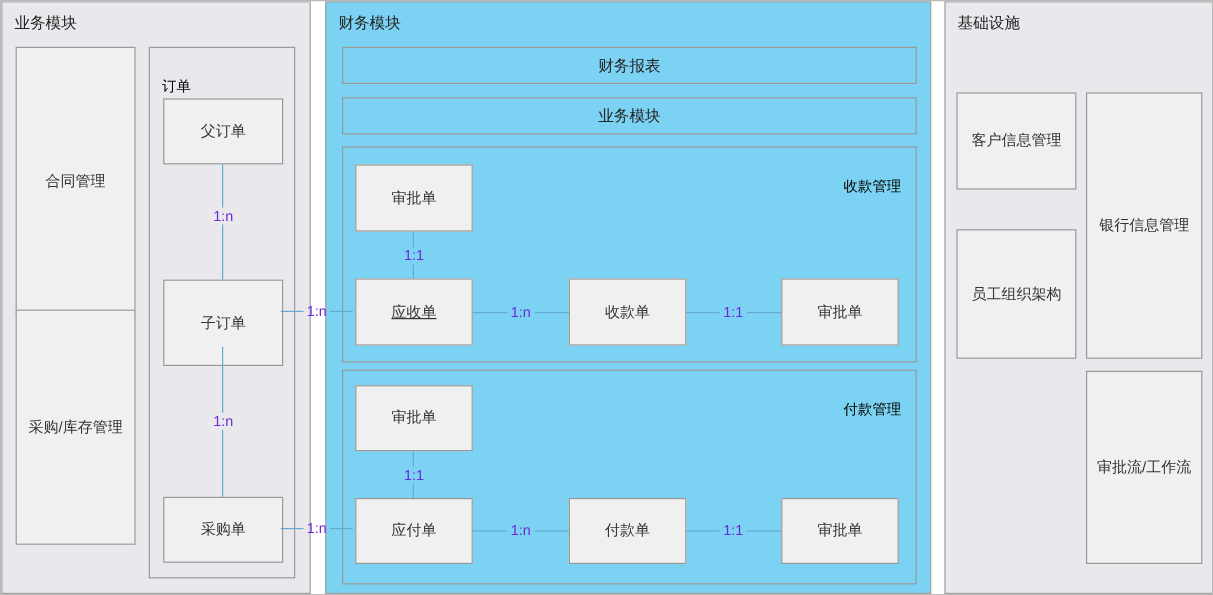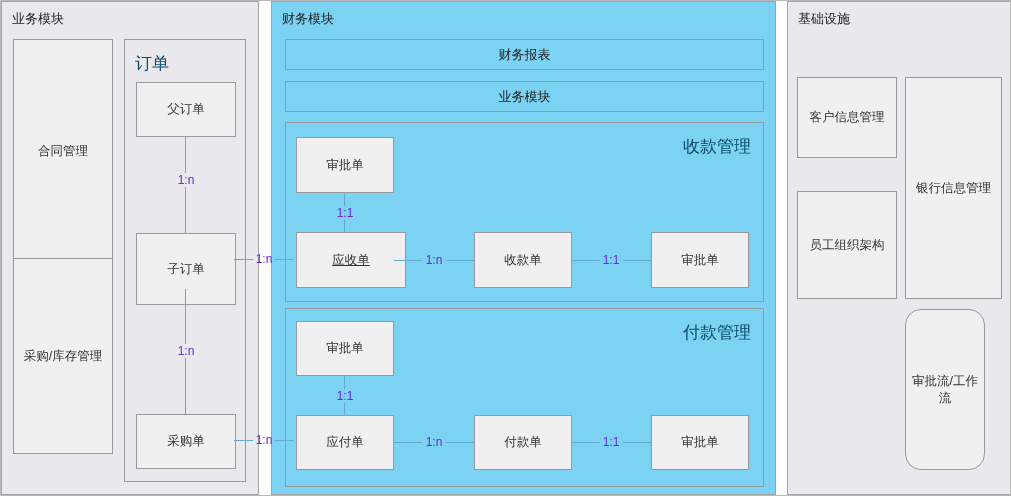--- a/index.html
+++ b/index.html
@@ -34,22 +34,22 @@
     position:absolute; left:10px; top:8px;
     font-size:13px; color:#222; white-space:nowrap;
   }
   .group {
     position:absolute;
     border:1px solid var(--border-color);
   }
   .group-gray { background:var(--gray-module-bg); }
   .group-blue { background:var(--blue-module-bg); }
   .group-title {
-    position:absolute; top:12px;
-    font-size:17px; color:#0c4a6e; white-space:nowrap;
+    position:absolute; top:24px;
+    font-size:12px; color:#000000; white-space:nowrap;
   }
   .group-title.tl { left:10px; }
   .group-title.tr { right:12px; }
   .box {
     position:absolute;
     background:var(--box-bg);
     border:1px solid var(--border-color);
     display:flex; align-items:center; justify-content:center;
     text-align:center;
     font-size:12.5px; color:#333;
@@ -122,21 +122,21 @@
     <div class="bar" style="left:13px;top:79px;width:479px;height:31px;">业务模块</div>
 
     <div class="group group-blue" style="left:13px;top:120px;width:479px;height:180px;">
       <div class="group-title tr">收款管理</div>
 
       <div class="box" style="left:10px;top:14px;width:98px;height:56px;">审批单</div>
 
       <div class="vline" style="left:58px;top:70px;height:39px;"></div>
       <div class="rel-label on-blue" style="left:59px;top:90px;">1:1</div>
 
-      <div class="box" style="left:10px;top:109px;width:110px;height:56px;text-decoration:underline;">应收单</div>
+      <div class="box" style="left:10px;top:109px;width:98px;height:56px;text-decoration:underline;">应收单</div>
 
       <div class="hline" style="left:108px;top:137px;width:80px;"></div>
       <div class="rel-label on-blue" style="left:148px;top:137px;">1:n</div>
 
       <div class="box" style="left:188px;top:109px;width:98px;height:56px;">收款单</div>
 
       <div class="hline" style="left:286px;top:137px;width:79px;"></div>
       <div class="rel-label on-blue" style="left:325px;top:137px;">1:1</div>
 
       <div class="box" style="left:365px;top:109px;width:98px;height:56px;">审批单</div>
@@ -167,21 +167,21 @@
   <div class="module module-gray" style="left:786px;top:0;width:224px;height:494px;">
     <div class="module-title">基础设施</div>
 
     <div class="box" style="left:9px;top:75px;width:100px;height:81px;">客户信息管理</div>
 
     <div class="box" style="left:9px;top:189px;width:100px;height:108px;">员工组织架构</div>
 
 
     <div class="box" style="left:117px;top:75px;width:97px;height:222px;">银行信息管理</div>
 
-    <div class="box" style="left:117px;top:307px;width:80px;height:161px;border-radius:16px;">审批流/工作流</div>
+    <div class="box" style="left:117px;top:307px;width:97px;height:161px;">审批流/工作流</div>
   </div>
 
   <div class="hline" style="left:233px;top:258px;width:19px;"></div>
   <div class="hline" style="left:274px;top:258px;width:19px;"></div>
   <div class="rel-label bare" style="left:263px;top:258px;">1:n</div>
 
   <div class="hline" style="left:233px;top:439px;width:19px;"></div>
   <div class="hline" style="left:274px;top:439px;width:19px;"></div>
   <div class="rel-label bare" style="left:263px;top:439px;">1:n</div>
 

